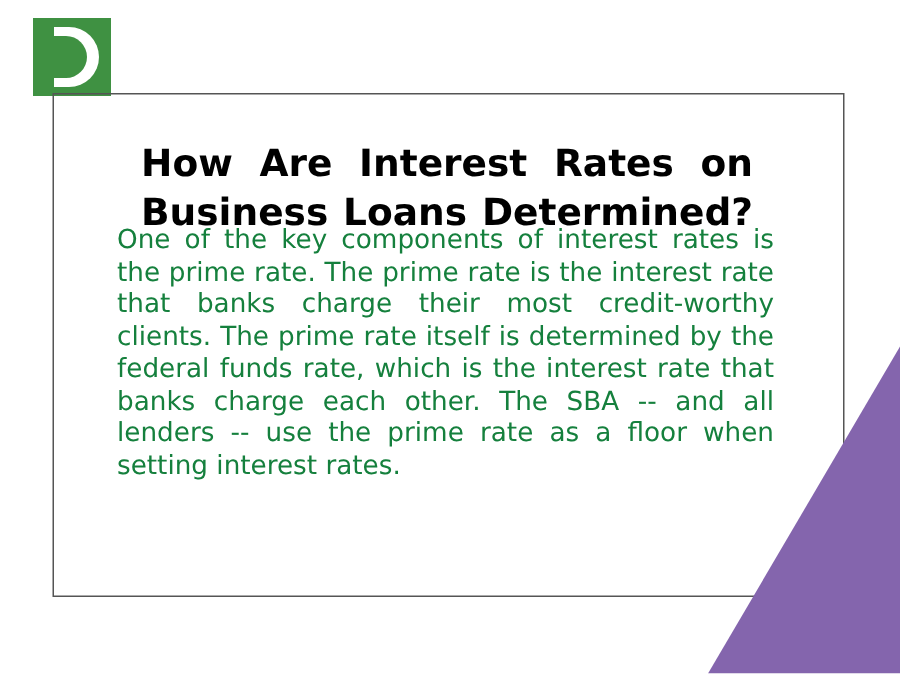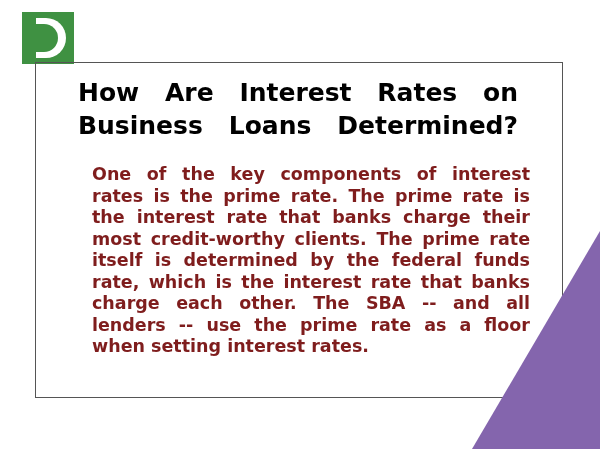--- a/index.html
+++ b/index.html
@@ -74,34 +74,33 @@
     top: 76px;
     width: 440px;
   }
   .title {
     font-size: 25px;
     font-weight: bold;
     color: #000000;
     line-height: 1.33;
     text-align: justify;
     text-align-last: justify;
-    margin: 0;
+    margin: 16px;
     letter-spacing: 0px;
   }
   .body-text {
     position: absolute;
     left: 78px;
     top: 150px;
     width: 438px;
     font-size: 17.5px;
-    color: #7f1d1d;
+    color: #15803d;
     line-height: 1.23;
     text-align: justify;
-    margin: 14px;
-    font-weight: bold;
+    margin: 0;
   }
 </style>
 </head>
 <body>
 
 <div class="slide">
 
   <div class="logo">
     <div class="leaf-outer"></div>
     <div class="leaf-inner"></div>

